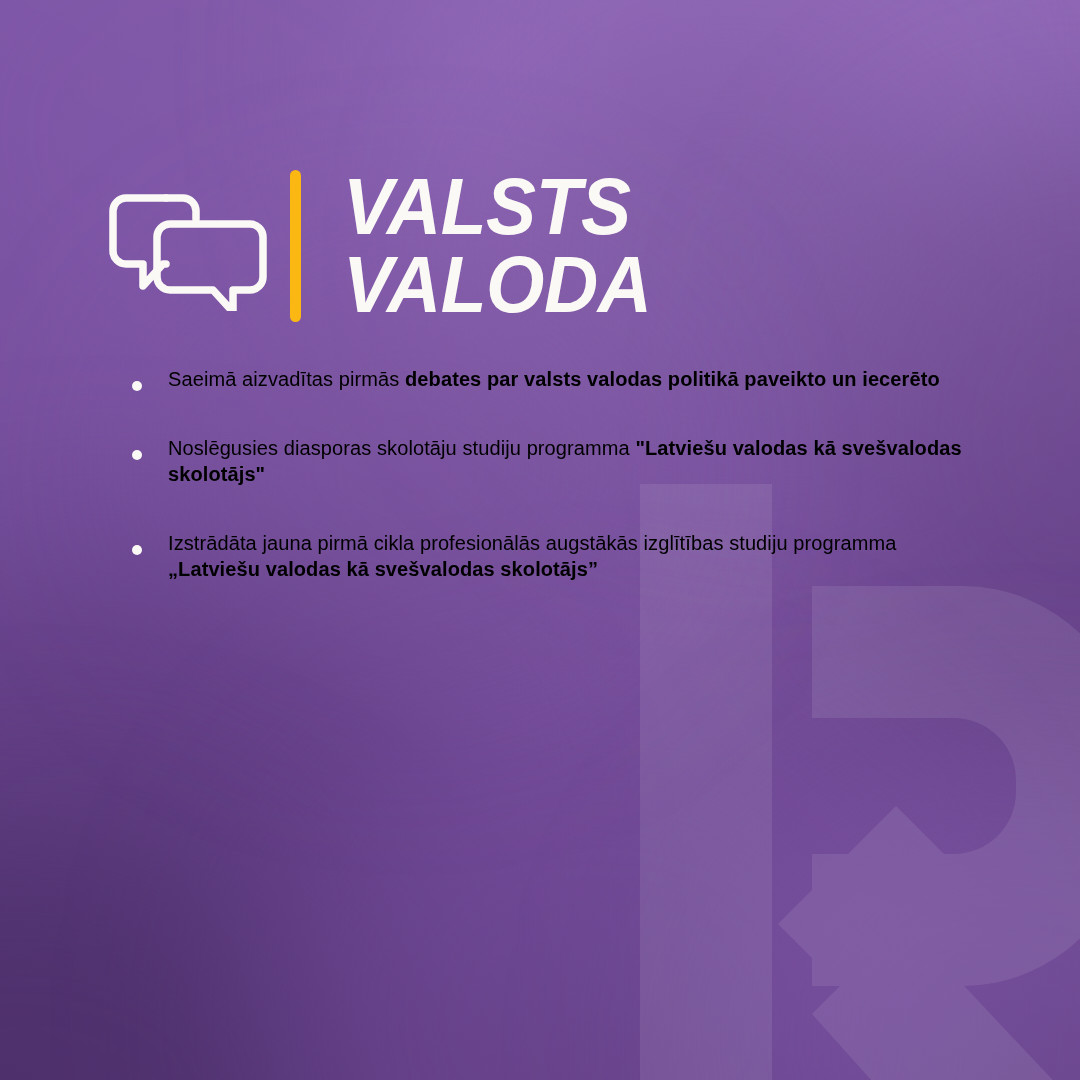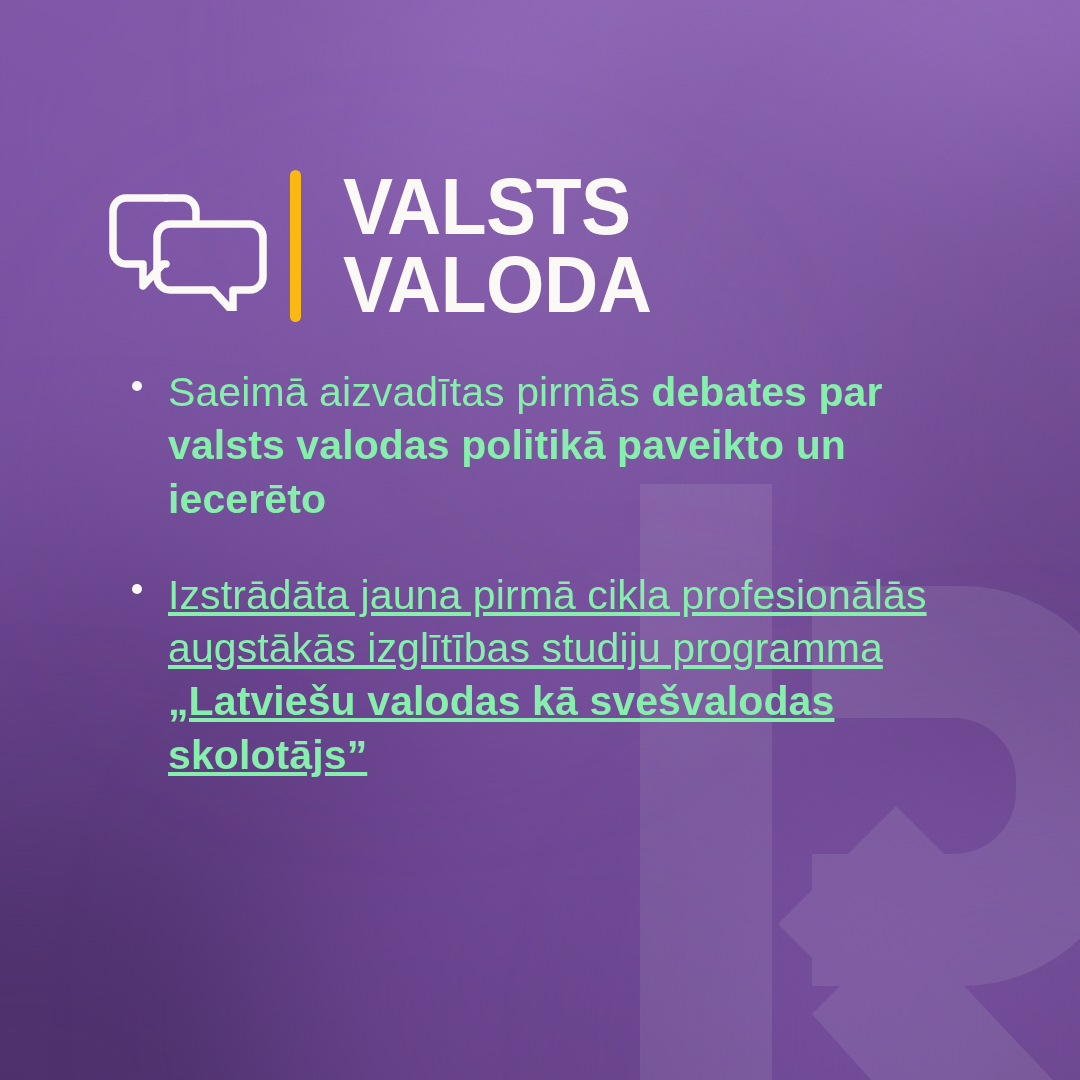--- a/index.html
+++ b/index.html
@@ -61,20 +61,21 @@
   .watermark svg { width: 100%; height: 100%; display: block; }
 
   
   .header {
     position: absolute;
     left: 108px;
     top: 168px;
     display: flex;
     align-items: center;
     gap: 0;
+    font-style: italic;
   }
   .bubble-icon {
     width: 160px;
     height: 130px;
     flex: 0 0 auto;
     margin-right: 22px;
   }
   .bubble-icon svg { width: 100%; height: 100%; display: block; }
 
   .accent-bar {
@@ -105,27 +106,27 @@
     top: 366px;
     width: 840px;
     list-style: none;
     margin: 0;
     padding: 0;
   }
   .bullet {
     position: relative;
     padding-left: 42px;
     margin-bottom: 43px;
-    color: #86efac;
-    font-size: 41px;
+    color: #000000;
+    font-size: 20px;
     line-height: 1.30;
     font-weight: 400;
     letter-spacing: .1px;
   }
-  .bullet:last-child { margin-bottom: 16px; text-decoration: underline; }
+  .bullet:last-child { margin-bottom: 16px; }
   .bullet::before {
     content: "";
     position: absolute;
     left: 6px;
     top: 15px;
     width: 10px;
     height: 10px;
     border-radius: 50%;
     background: #FBF9F6;
   }
@@ -198,16 +199,17 @@
     </div>
 
     <div class="accent-bar"></div>
 
     <h1 class="title">VALSTS
 VALODA</h1>
   </div>
 
   <ul class="bullets">
     <li class="bullet">Saeimā aizvadītas pirmās <b>debates par valsts valodas politikā paveikto un iecerēto</b></li>
+    <li class="bullet">Noslēgusies diasporas skolotāju studiju programma <b>"Latviešu valodas kā svešvalodas skolotājs"</b></li>
     <li class="bullet">Izstrādāta jauna pirmā cikla profesionālās augstākās izglītības studiju programma <b>„Latviešu valodas kā svešvalodas skolotājs”</b></li>
   </ul>
 
 </div>
 
 </body></html>

